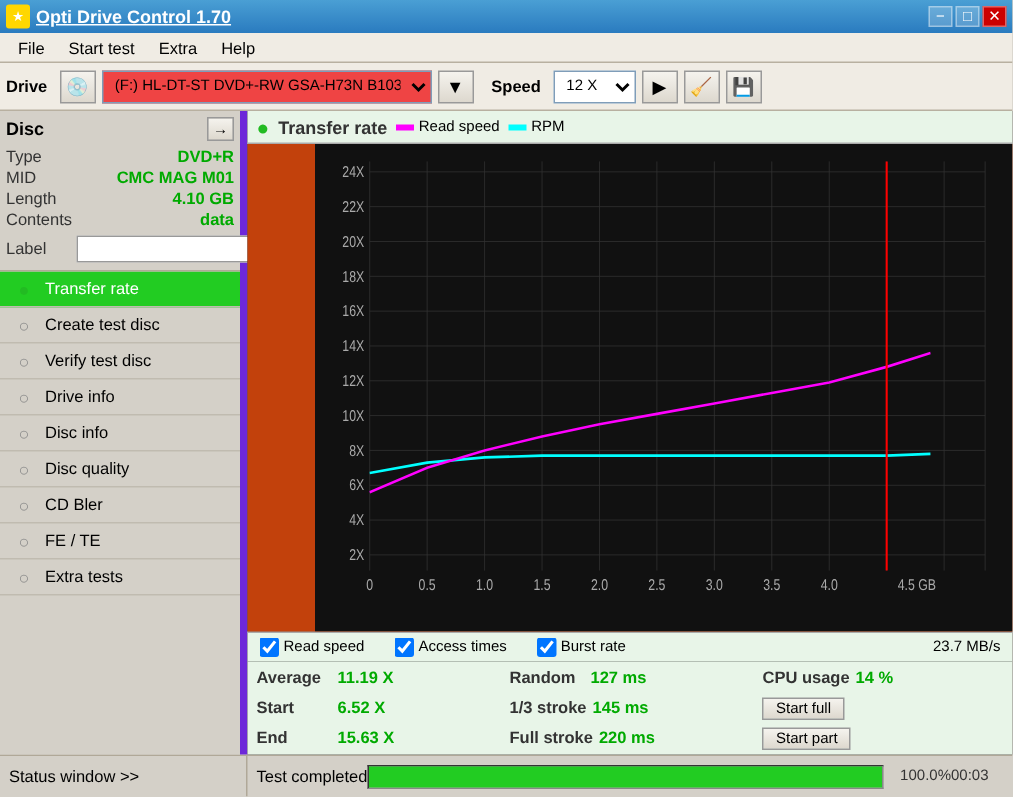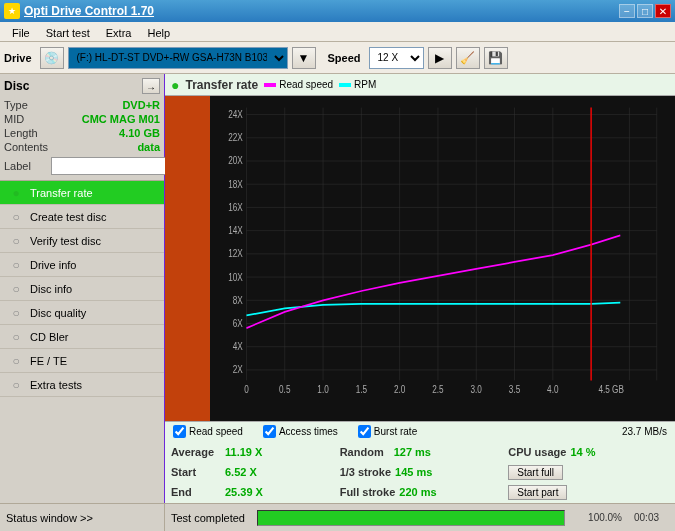--- a/index.html
+++ b/index.html
@@ -46,21 +46,21 @@
       padding: 2px 4px;
       border-bottom: 1px solid #b8b0a0;
       gap: 4px;
     }
     .toolbar-label { font-size: 11px; font-weight: bold; margin-right: 4px; }
     .drive-select {
       width: 220px;
       height: 22px;
       font-size: 10px;
       border: 1px solid #7f9db9;
-      background: #0369a1;
+      background: #ef4444;
       padding: 1px 4px;
     }
     .toolbar-btn {
       width: 24px;
       height: 22px;
       background: linear-gradient(to bottom, #f5f3ee, #ddd8ce);
       border: 1px solid #999;
       cursor: pointer;
       display: flex;
       align-items: center;
@@ -80,21 +80,21 @@
     
     .main-layout {
       display: flex;
       height: calc(531px - 22px - 20px - 32px - 28px);
     }
 
     
     .sidebar {
       width: 165px;
       background: #d4d0c8;
-      border-right: 1px solid #6d28d9;
+      border-right: 5px solid #6d28d9;
       display: flex;
       flex-direction: column;
     }
     .disc-section {
       padding: 4px;
       border-bottom: 1px solid #b0a898;
     }
     .disc-header {
       display: flex;
       align-items: center;
@@ -235,21 +235,21 @@
       height: 100%;
       display: flex;
       align-items: center;
       cursor: pointer;
     }
     .status-right {
       flex: 1;
       display: flex;
       align-items: center;
       padding: 0 6px;
-      gap: 12px;
+      gap: 0;
     }
     .progress-bar-container {
       flex: 1;
       height: 16px;
       background: #c0c0c0;
       border: 1px inset #888;
       position: relative;
     }
     .progress-bar-fill {
       height: 100%;
@@ -502,21 +502,21 @@
       <div class="stat-row">
         <span class="stat-label">1/3 stroke</span>
         <span class="stat-value">145 ms</span>
       </div>
       <div class="stat-row">
         <button class="start-btn">Start full</button>
       </div>
 
       <div class="stat-row">
         <span class="stat-label">End</span>
-        <span class="stat-value">25.39 X</span>
+        <span class="stat-value">15.63 X</span>
       </div>
       <div class="stat-row">
         <span class="stat-label">Full stroke</span>
         <span class="stat-value">220 ms</span>
       </div>
       <div class="stat-row">
         <button class="start-btn">Start part</button>
       </div>
     </div>
   </div>

